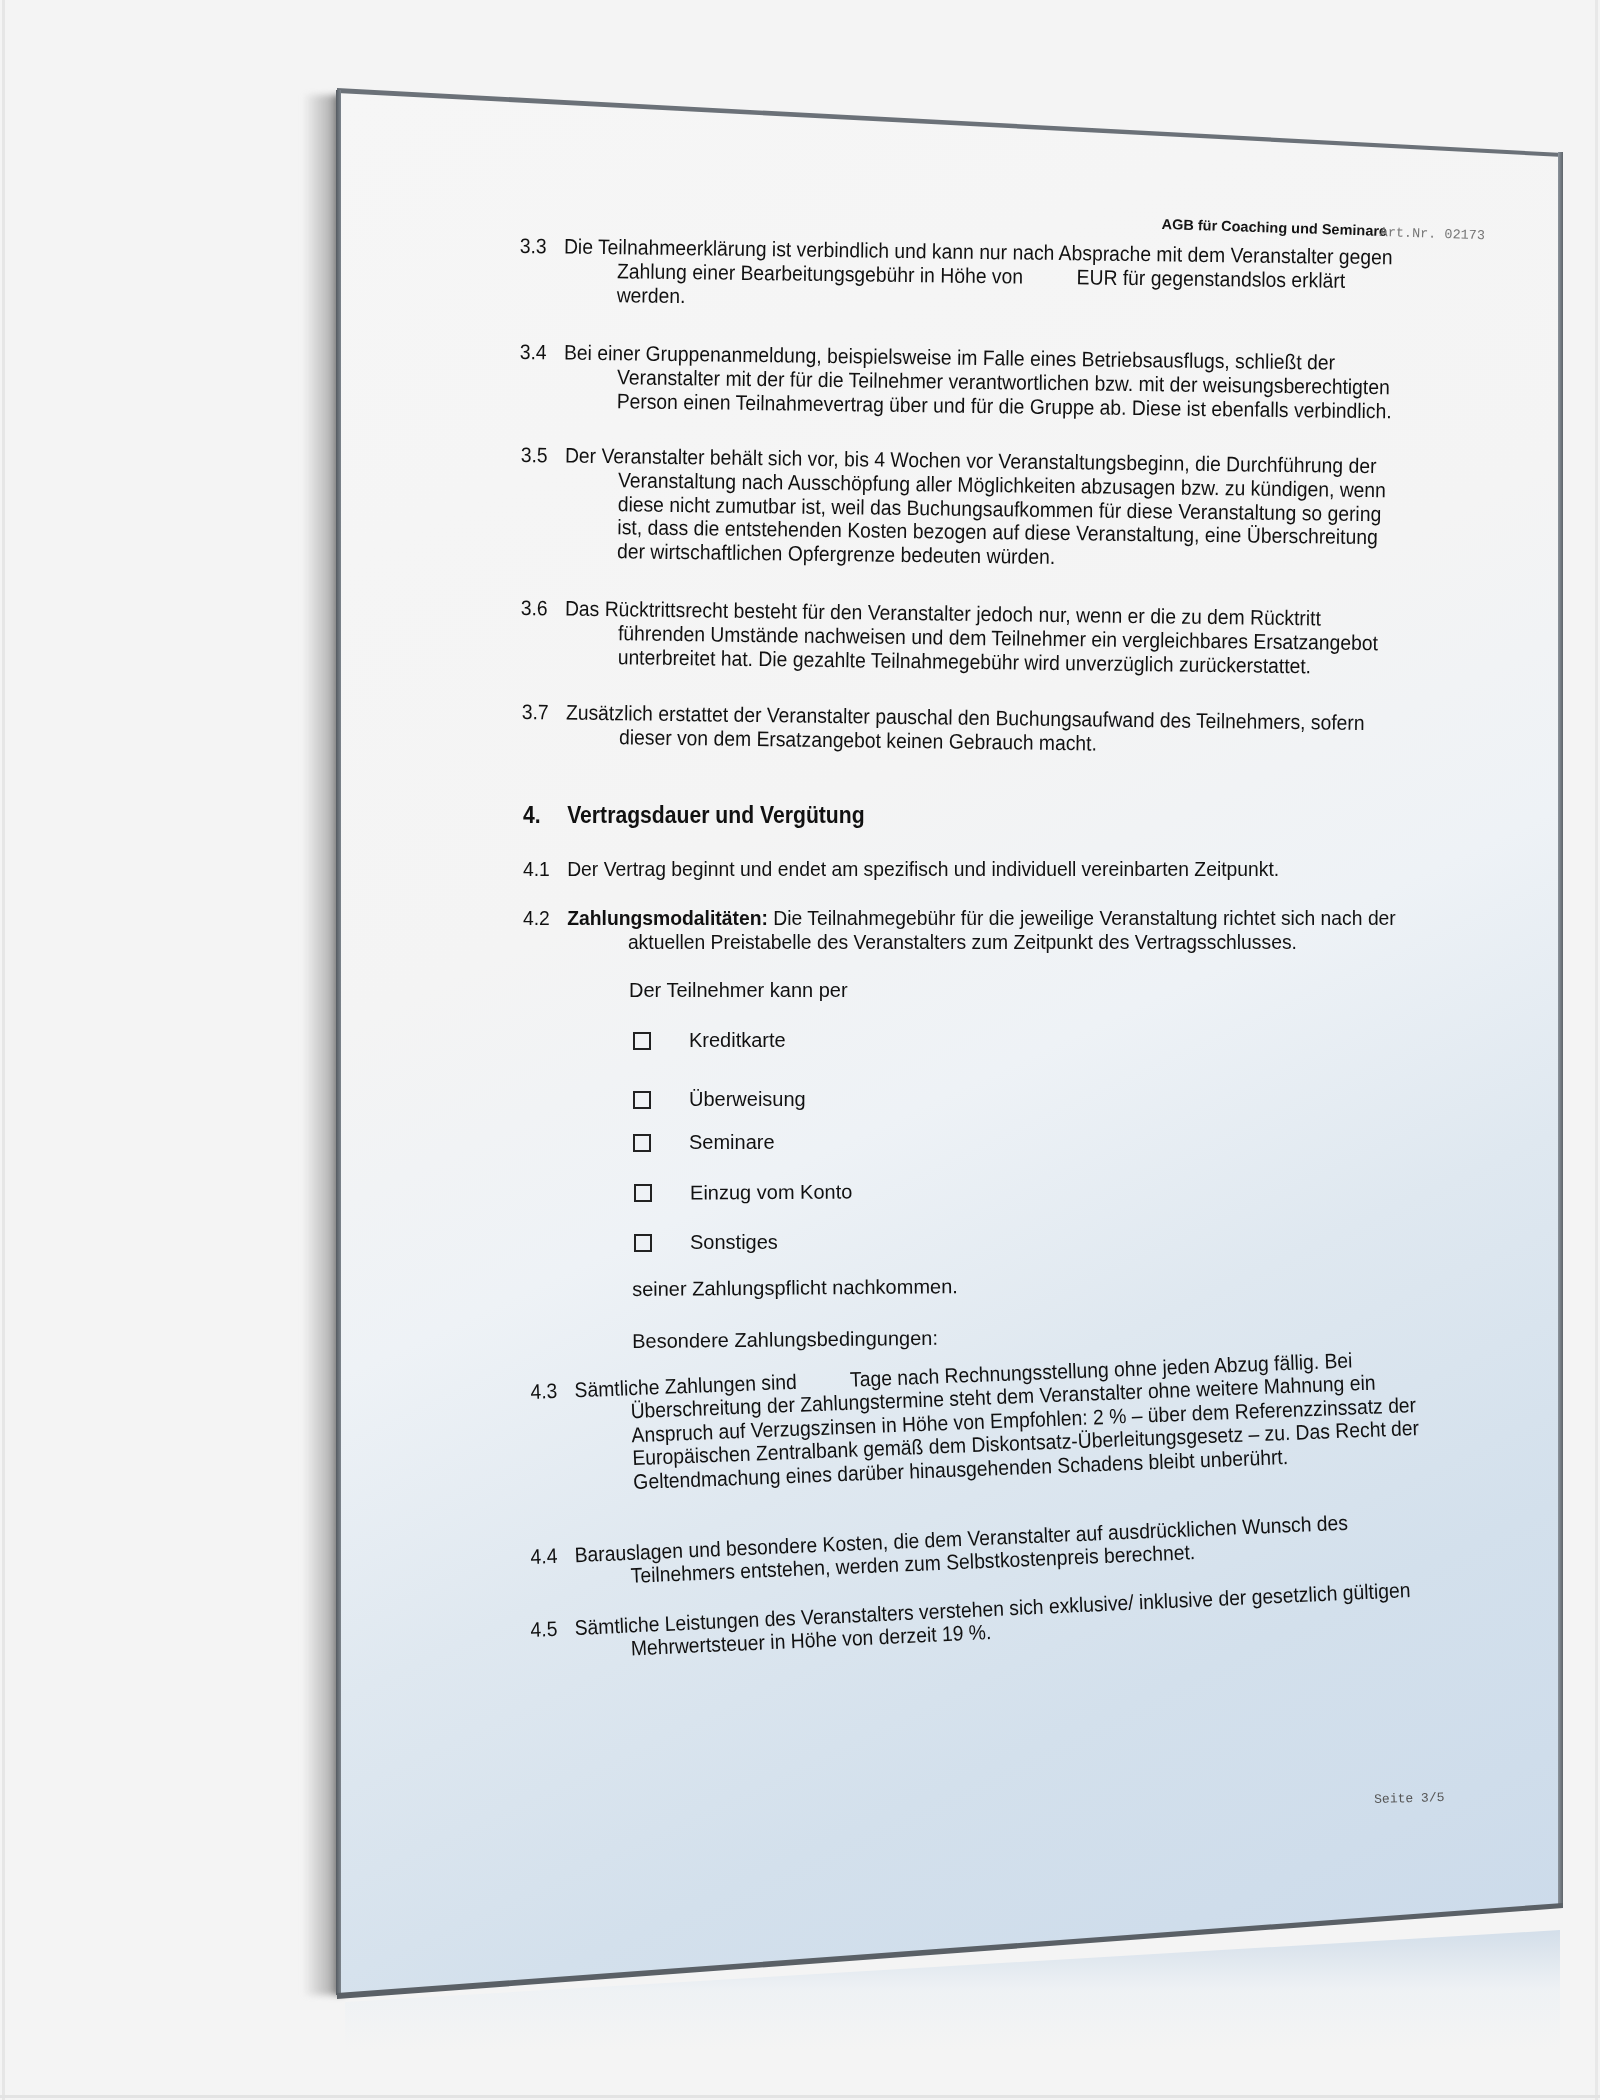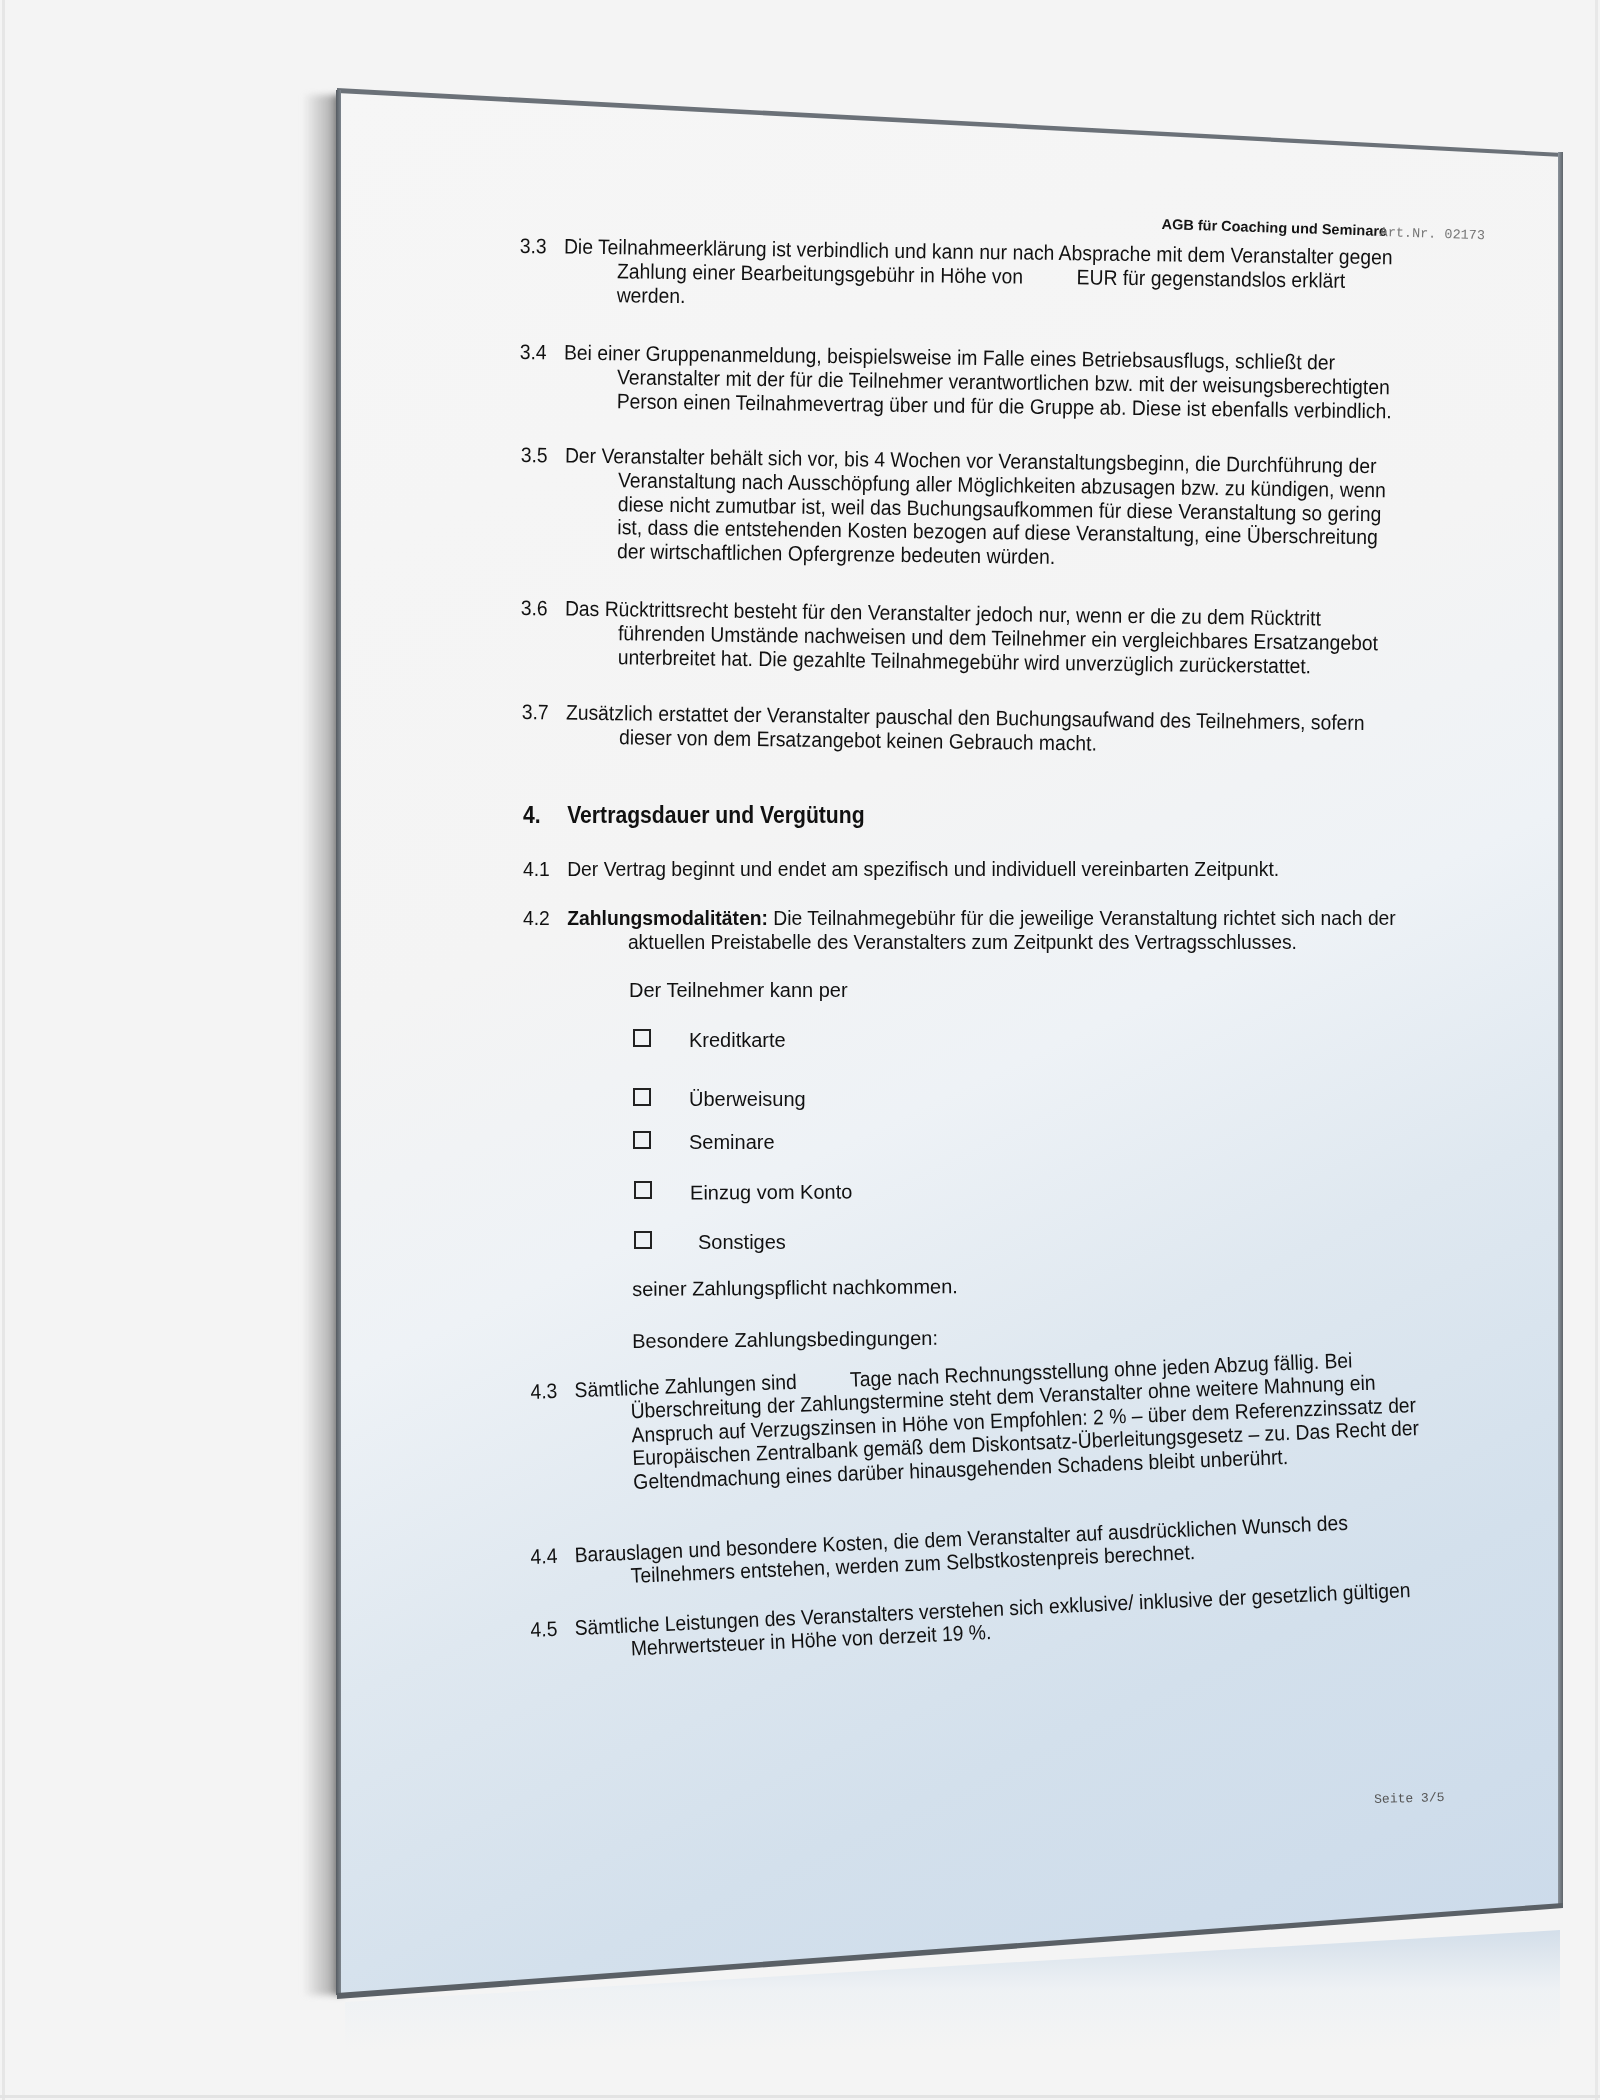--- a/index.html
+++ b/index.html
@@ -173,20 +173,21 @@
     }
     .plain {
       position: absolute;
       font-size: 20px;
       white-space: nowrap;
       transform-origin: 0 0;
     }
     .checkbox-row {
       position: absolute;
       display: flex;
+      align-items: center;
       transform-origin: 0 0;
     }
     .checkbox {
       width: 18px;
       height: 18px;
       border: 2px solid #222;
       box-sizing: border-box;
       background: transparent;
       cursor: pointer;
     }
@@ -300,21 +301,21 @@
     <span class="checkbox-label">Überweisung</span>
   </div>
   <div class="checkbox-row" style="left:293px; top:1041px;">
     <div class="checkbox"></div>
     <span class="checkbox-label">Seminare</span>
   </div>
   <div class="checkbox-row" style="left:294px; top:1091px;">
     <div class="checkbox"></div>
     <span class="checkbox-label" style="transform:rotate(-0.4deg); display:inline-block;">Einzug vom Konto</span>
   </div>
-  <div class="checkbox-row" style="left:294px; top:1141px;gap:8px;">
+  <div class="checkbox-row" style="left:294px; top:1141px;">
     <div class="checkbox"></div>
     <span class="checkbox-label">Sonstiges</span>
   </div>
 
   <div class="plain" style="left:292px; top:1188px; transform:rotate(-0.5deg);">seiner Zahlungspflicht nachkommen.</div>
   <div class="plain" style="left:292px; top:1240px; transform:rotate(-0.6deg);">Besondere Zahlungsbedingungen:</div>
 
   <div class="clause" style="left:190px; top:1290px; transform:rotate(-2.2deg) scaleX(0.92);">
     <span class="num">4.3</span>
     <span class="first" style="white-space:pre;">Sämtliche Zahlungen sind          Tage nach Rechnungsstellung ohne jeden Abzug fällig. Bei</span>

